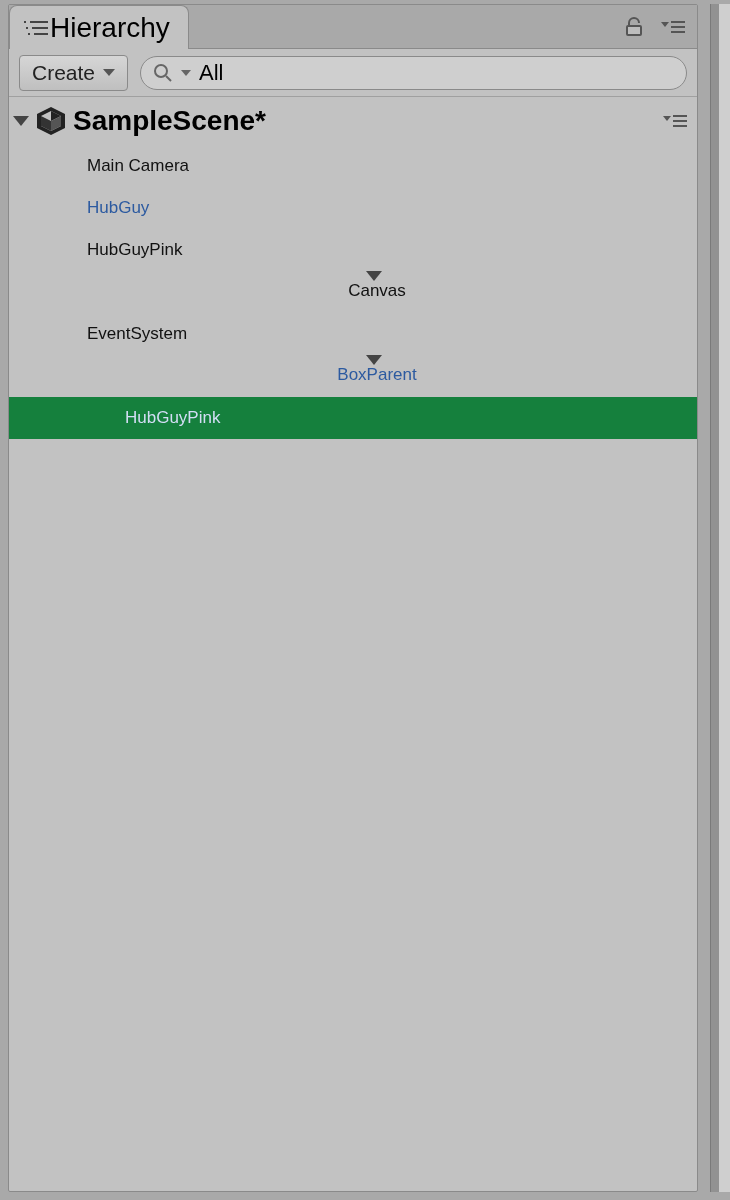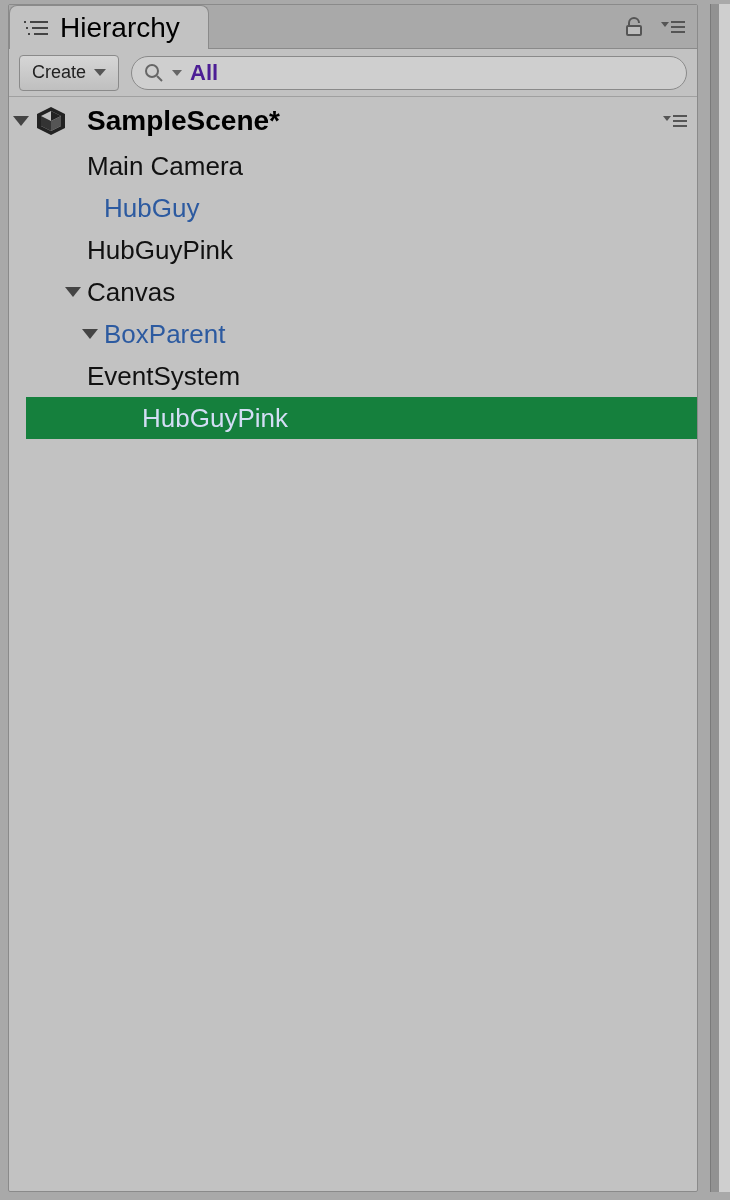--- a/index.html
+++ b/index.html
@@ -31,24 +31,23 @@
   .tab {
     position: absolute;
     left: 0;
     top: 0;
     height: 44px;
     background: #c2c2c2;
     border: 1px solid #8a8a8a;
     border-bottom: none;
     border-top-left-radius: 8px;
     border-top-right-radius: 8px;
-    padding: 0 28px 0 12px;
-    display: flex;
-    align-items: center;
-    gap: 10px;
+    padding: 0 18px 0 12px;
+    display: flex;
+    align-items: center;
   }
   .tab-title {
     font-size: 28px;
     color: #000;
   }
   .hierarchy-icon svg { display:block; }
   
   .tab-right {
     position: absolute;
     right: 10px;
@@ -72,21 +71,21 @@
   }
   .create-btn {
     height: 36px;
     background: linear-gradient(#d6d6d6, #bfbfbf);
     border: 1px solid #8a8a8a;
     border-radius: 4px;
     padding: 0 12px;
     display: flex;
     align-items: center;
     gap: 8px;
-    font-size: 18px;
+    font-size: 21px;
     color: #222;
   }
   .down-arrow {
     width: 0; height: 0;
     border-left: 6px solid transparent;
     border-right: 6px solid transparent;
     border-top: 7px solid #555;
   }
   .search-field {
     flex: 1;
@@ -98,22 +97,21 @@
     align-items: center;
     padding: 0 12px;
     gap: 8px;
   }
   .search-field input {
     border: none;
     background: transparent;
     outline: none;
     flex: 1;
     font-size: 22px;
-    color: #4c1d95;
-    font-weight: bold;
+    color: #000000;
   }
   .mag-icon svg { display:block; }
   
   
   .scene-row {
     height: 48px;
     display: flex;
     align-items: center;
     padding: 0 8px 0 4px;
     border-bottom: 1px solid transparent;
@@ -124,45 +122,45 @@
     border-right: 8px solid transparent;
     border-top: 10px solid #444;
     margin-right: 6px;
     flex-shrink: 0;
   }
   .unity-icon svg { display:block; }
   .scene-name {
     font-size: 28px;
     font-weight: bold;
     color: #000;
-    margin-left: 20px;
+    margin-left: 6px;
   }
   .scene-menu {
     margin-left: auto;
   }
   
   
   .tree {
     padding-top: 0;
   }
   .tree-row {
     height: 42px;
     display: flex;
     align-items: center;
-    font-size: 26px;
+    font-size: 17px;
     color: #111;
     padding-right: 8px;
   }
-  .tree-row.prefab { color: #2c5aa0; margin-left: 17px; }
+  .tree-row.prefab { color: #2c5aa0; }
   .tree-row.selected {
     background: #15803d;
     color: #d3ddf5;
   }
   .indent-1 { padding-left: 78px; }
-  .indent-1f { padding-left: 56px; }
+  .indent-1f { padding-left: 56px; flex-direction: column; }
   .indent-2 { padding-left: 116px; }
   .label { white-space: nowrap; }
 
   
   .right-edge {
     position: absolute;
     right: 0;
     top: 4px;
     width: 20px;
     height: 1188px;
@@ -271,27 +269,27 @@
     <div class="tree-row indent-1 prefab">
       <span class="label">HubGuy</span>
     </div>
     <div class="tree-row indent-1">
       <span class="label">HubGuyPink</span>
     </div>
     <div class="tree-row indent-1f">
       <span class="foldout"></span>
       <span class="label">Canvas</span>
     </div>
+    <div class="tree-row indent-1">
+      <span class="label">EventSystem</span>
+    </div>
     <div class="tree-row indent-1f prefab">
       <span class="foldout"></span>
       <span class="label">BoxParent</span>
     </div>
-    <div class="tree-row indent-1">
-      <span class="label">EventSystem</span>
-    </div>
     <div class="tree-row indent-2 selected prefab">
       <span class="label">HubGuyPink</span>
     </div>
   </div>
 
 </div>
 
 <div class="right-edge">
   <div class="dark"></div>
 </div>

